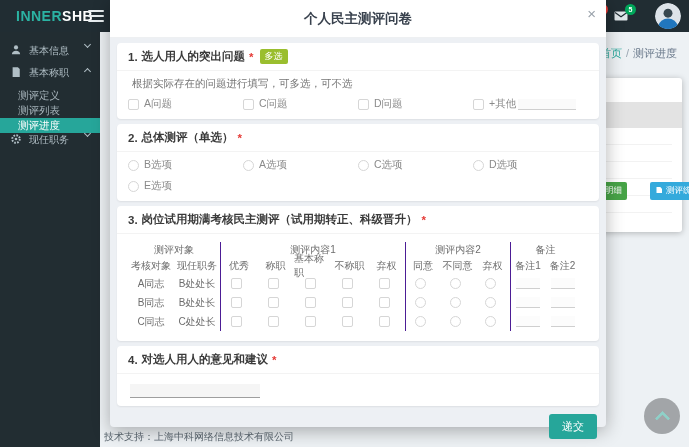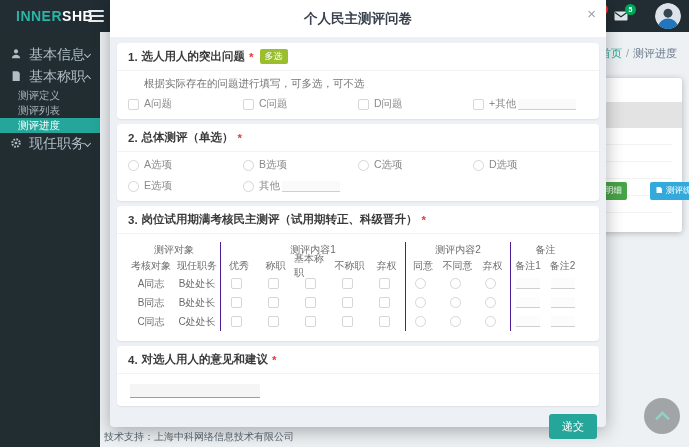--- a/index.html
+++ b/index.html
@@ -16,21 +16,21 @@
   .nav-ic.bell{right:88px}.nav-ic.mail{right:60px}
   .nav-ic svg{width:16px;height:16px}
   .badge{position:absolute;top:-4px;right:-7px;min-width:11px;height:11px;line-height:11px;
     border-radius:6px;font-size:7px;color:#fff;text-align:center;padding:0 2px;font-weight:bold}
   .badge.red{background:#e53935}.badge.grn{background:#00a65a}
   .avatar{position:absolute;right:8px;top:3px;width:26px;height:26px;border-radius:50%;overflow:hidden;cursor:pointer}
   .avatar svg{width:26px;height:26px;display:block}
 
   
   .sidebar{position:absolute;top:32px;left:0;bottom:0;width:100px;background:#222d32;z-index:3;padding-top:12px}
-  .s-item{display:flex;align-items:center;height:22px;padding:0 10px;color:#b0bec5;font-size:14px;cursor:pointer}
+  .s-item{display:flex;align-items:flex-start;height:22px;padding:0 10px;color:#b0bec5;font-size:10px;cursor:pointer}
   .s-item svg{width:12px;height:12px;margin-right:7px;flex:none}
   .s-item .lbl{flex:1}
   .chev{width:5px;height:5px;border-right:1.4px solid #b0bec5;border-bottom:1.4px solid #b0bec5;
     transform:rotate(45deg);margin-top:-2px}
   .chev.up{transform:rotate(-135deg);margin-top:3px}
   .s-sub{height:15px;line-height:15px;padding-left:18px;font-size:10.5px;color:#a7b4bb;cursor:pointer}
   .s-sub.active{background:#26a69a;color:#fff}
 
   
   .breadcrumb{position:absolute;top:46px;right:12px;font-size:11px;z-index:1}
@@ -56,21 +56,21 @@
   .m-close{position:absolute;right:10px;top:6px;font-size:15px;color:#9aa2ab;cursor:pointer;line-height:1}
   .m-body{flex:1;padding:5px 7px 0}
   .sec{background:#fff;border-radius:4px;box-shadow:0 1px 2px rgba(0,0,0,.07);margin-bottom:5px}
   .sec-head{display:flex;align-items:center;padding:6px 11px;border-bottom:1px solid #f3f3f3;
     font-size:11.5px;font-weight:bold;color:#3a3a3a}
   .sec-head .num{margin-right:4px}
   .req{color:#e53935;margin-left:4px;font-weight:bold}
   .badge-tag{background:#9abe2e;color:#fff;font-size:9px;font-weight:normal;padding:1px 5px;
     border-radius:2px;margin-left:6px}
   .sec-body{padding:6px 11px 8px}
-  .desc{margin:0 16px 6px;font-size:10.5px;color:#757575}
+  .desc{margin:0 4px 6px;font-size:10.5px;color:#757575}
   .grid4{display:grid;grid-template-columns:repeat(4,1fr);row-gap:7px}
   .opt{display:flex;align-items:center;font-size:10.5px;color:#8a8a8a;cursor:pointer}
   .cb{width:11px;height:11px;border:1px solid #d6d6d6;border-radius:2px;background:#fff;margin-right:5px;flex:none}
   .rb{width:11px;height:11px;border:1px solid #d6d6d6;border-radius:50%;background:#fff;margin-right:5px;flex:none}
   .uline{border:none;border-bottom:1px solid #cfcfcf;background:#fafafa;height:11px;width:58px;
     margin-left:2px;outline:none;font-size:10px}
   .uline.sm{width:24px;margin:0;background:#fcfcfc}
   .uline.long{width:130px;background:#f5f5f5;border-bottom-color:#9e9e9e;height:14px}
 
   
@@ -222,42 +222,37 @@
     <div class="sec">
       <div class="sec-head">
         <span class="num">2.</span>
         <span>总体测评（单选）</span>
         <span class="req">*</span>
       </div>
       <div class="sec-body">
         <div class="grid4">
           <label class="opt">
               <span class="rb"></span>
+              <span>B选项</span>
+            </label>
+          <label class="opt">
+              <span class="rb"></span>
               <span>A选项</span>
             </label>
           <label class="opt">
               <span class="rb"></span>
-              <span>B选项</span>
-            </label>
-          <label class="opt">
-              <span class="rb"></span>
               <span>C选项</span>
             </label>
           <label class="opt">
               <span class="rb"></span>
               <span>D选项</span>
             </label>
           <label class="opt">
               <span class="rb"></span>
               <span>E选项</span>
-            </label>
-          <label class="opt">
-              <span class="rb"></span>
-              <span>其他</span>
-              <input class="uline" style="">
             </label>
         </div>
       </div>
     </div>
 
     <div class="sec">
       <div class="sec-head">
         <span class="num">3.</span>
         <span>岗位试用期满考核民主测评（试用期转正、科级晋升）</span>
         <span class="req">*</span>

